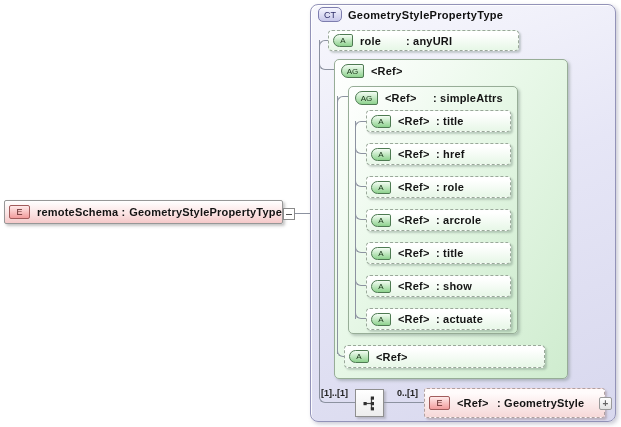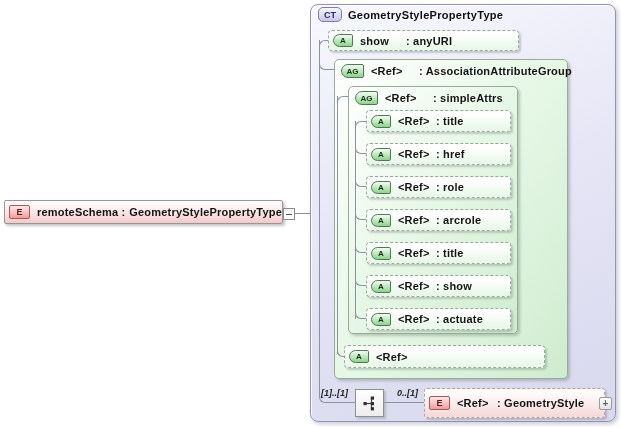--- a/index.html
+++ b/index.html
@@ -8,21 +8,21 @@
 
   
   .node{position:absolute;display:flex;align-items:center;font-size:11px;font-weight:bold;color:#141414;}
   .nm{margin-left:7px;min-width:38px;white-space:pre;letter-spacing:.2px;}
   .nm-about{min-width:46px;}
   .nm-ag{min-width:48px;}
   .nm-e{min-width:40px;}
   .tp{white-space:pre;letter-spacing:.2px;}
 
   
-  .badge{display:inline-flex;align-items:center;justify-content:center;font-weight:bold;flex:none;}
+  .badge{display:inline-flex;align-items:center;justify-content:center;font-weight:normal;flex:none;}
   .badge-a{width:20px;height:13px;font-size:8px;border:1px solid #4e7a52;border-radius:7px 2px 2px 7px;
            background:linear-gradient(180deg,#f4fdf4,#8ed28e);color:#173317;margin-left:4px;}
   .badge-ag{width:23px;height:14px;font-size:8px;border:1px solid #4e7a52;border-radius:7px 2px 2px 7px;
            background:linear-gradient(180deg,#f4fdf4,#8ed28e);color:#173317;margin-left:6px;}
   .badge-ct{width:24px;height:15px;font-size:9px;border:1px solid #7d7dae;border-radius:5px;
            background:linear-gradient(180deg,#f6f6fe,#c7c7ea);color:#2c2c66;}
   .badge-e{width:21px;height:14px;font-size:9px;border:1px solid #a15b5b;border-radius:2px;
            background:linear-gradient(180deg,#ffe9e9,#f29c9c);color:#571f1f;margin-left:4px;}
 
   
@@ -52,21 +52,21 @@
             box-shadow:2px 2px 2px rgba(120,90,90,.3);}
 
   
   .tl{position:absolute;}
   .v{border-left:1px solid #8c92a0;}
   .tlc{border-top:1px solid #8c92a0;border-left:1px solid #8c92a0;border-top-left-radius:6px;}
   .blc{border-bottom:1px solid #8c92a0;border-left:1px solid #8c92a0;border-bottom-left-radius:6px;}
   .hline{position:absolute;height:1px;background:#8c92a0;}
 
   
-  .occ{position:absolute;font-size:9px;font-style:italic;font-weight:bold;color:#222;}
+  .occ{position:absolute;font-size:9px;font-weight:bold;color:#222;}
   .seq-box{position:absolute;left:355px;top:389px;width:29px;height:28px;border:1px solid #8f8f8f;
            background:linear-gradient(180deg,#ffffff,#ededed);box-shadow:2px 2px 2px rgba(100,100,100,.3);
            display:flex;align-items:center;justify-content:center;}
   .plus-btn{position:absolute;left:599px;top:397px;width:13px;height:13px;border:1px solid #9a9a9a;border-radius:2px;
             background:linear-gradient(180deg,#ffffff,#e2e2e2);color:#666;font-size:10px;font-weight:bold;
             display:flex;align-items:center;justify-content:center;line-height:1;}
 </style>
 </head>
 <body>
 
@@ -87,29 +87,28 @@
   <span class="badge badge-ct ct-badge">CT</span>
   <div class="ct-title">GeometryStylePropertyType</div>
 
   <div class="tl v" style="left:319px;top:40px;width:1px;height:358px;"></div>
   <div class="tl tlc" style="left:319px;top:40px;width:10px;height:8px;"></div>
   <div class="tl blc" style="left:319px;top:63px;width:16px;height:7px;"></div>
   <div class="tl blc" style="left:319px;top:397px;width:37px;height:6px;"></div>
 
   <div class="node attr-box" style="left:328px;top:30px;width:191px;height:21px;">
     <span class="badge badge-a">A</span>
-    <span class="nm nm-about">show</span>
+    <span class="nm nm-about">role</span>
     <span class="tp">: anyURI</span>
   </div>
 
   <div class="group-box" style="left:334px;top:59px;width:234px;height:320px;">
     <div class="group-header">
       <span class="badge badge-ag">AG</span>
       <span class="nm nm-ag">&lt;Ref&gt;</span>
-      <span class="tp">: AssociationAttributeGroup</span>
     </div>
   </div>
 
   <div class="tl v" style="left:337px;top:96px;width:1px;height:258px;"></div>
   <div class="tl tlc" style="left:337px;top:96px;width:12px;height:8px;"></div>
   <div class="tl blc" style="left:337px;top:350px;width:8px;height:7px;"></div>
 
   <div class="group-box" style="left:348px;top:86px;width:170px;height:248px;">
     <div class="group-header">
       <span class="badge badge-ag">AG</span>

